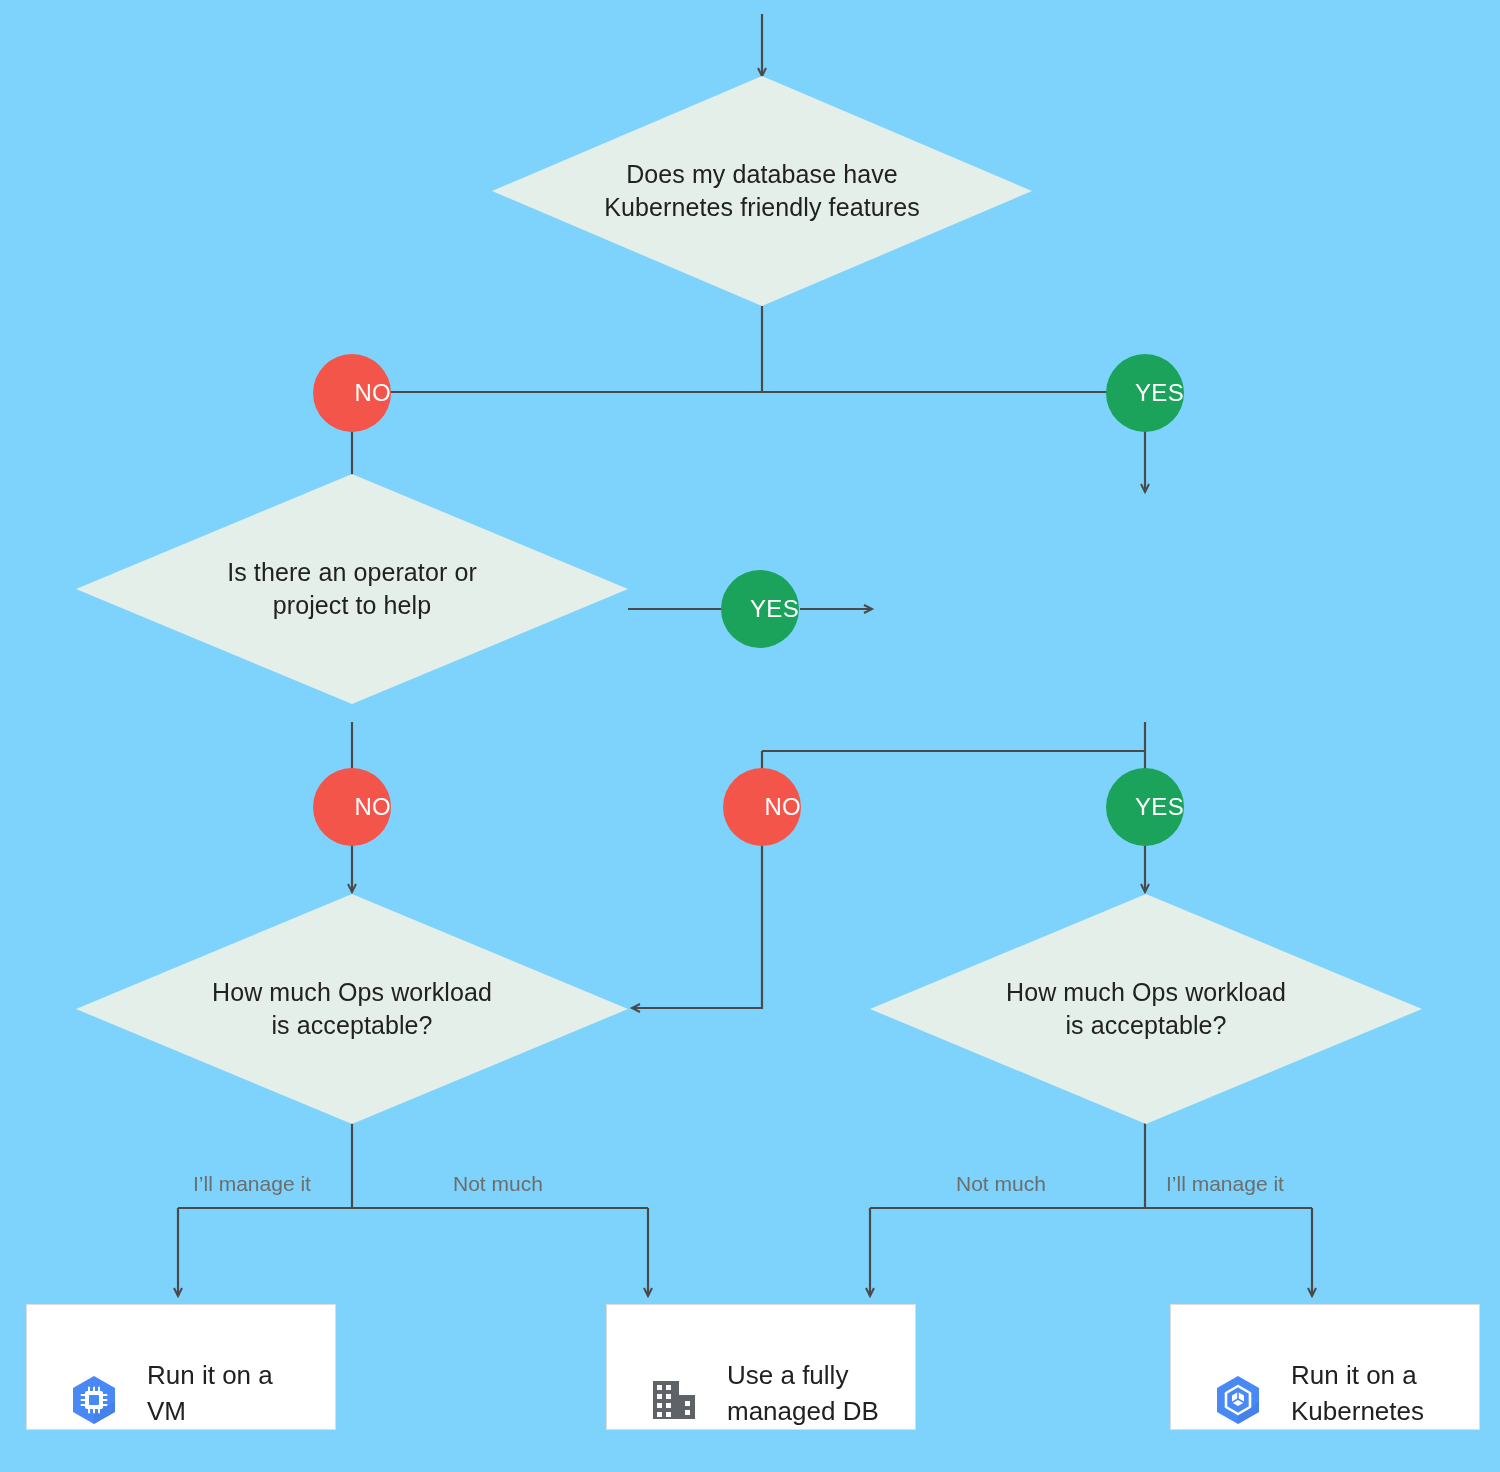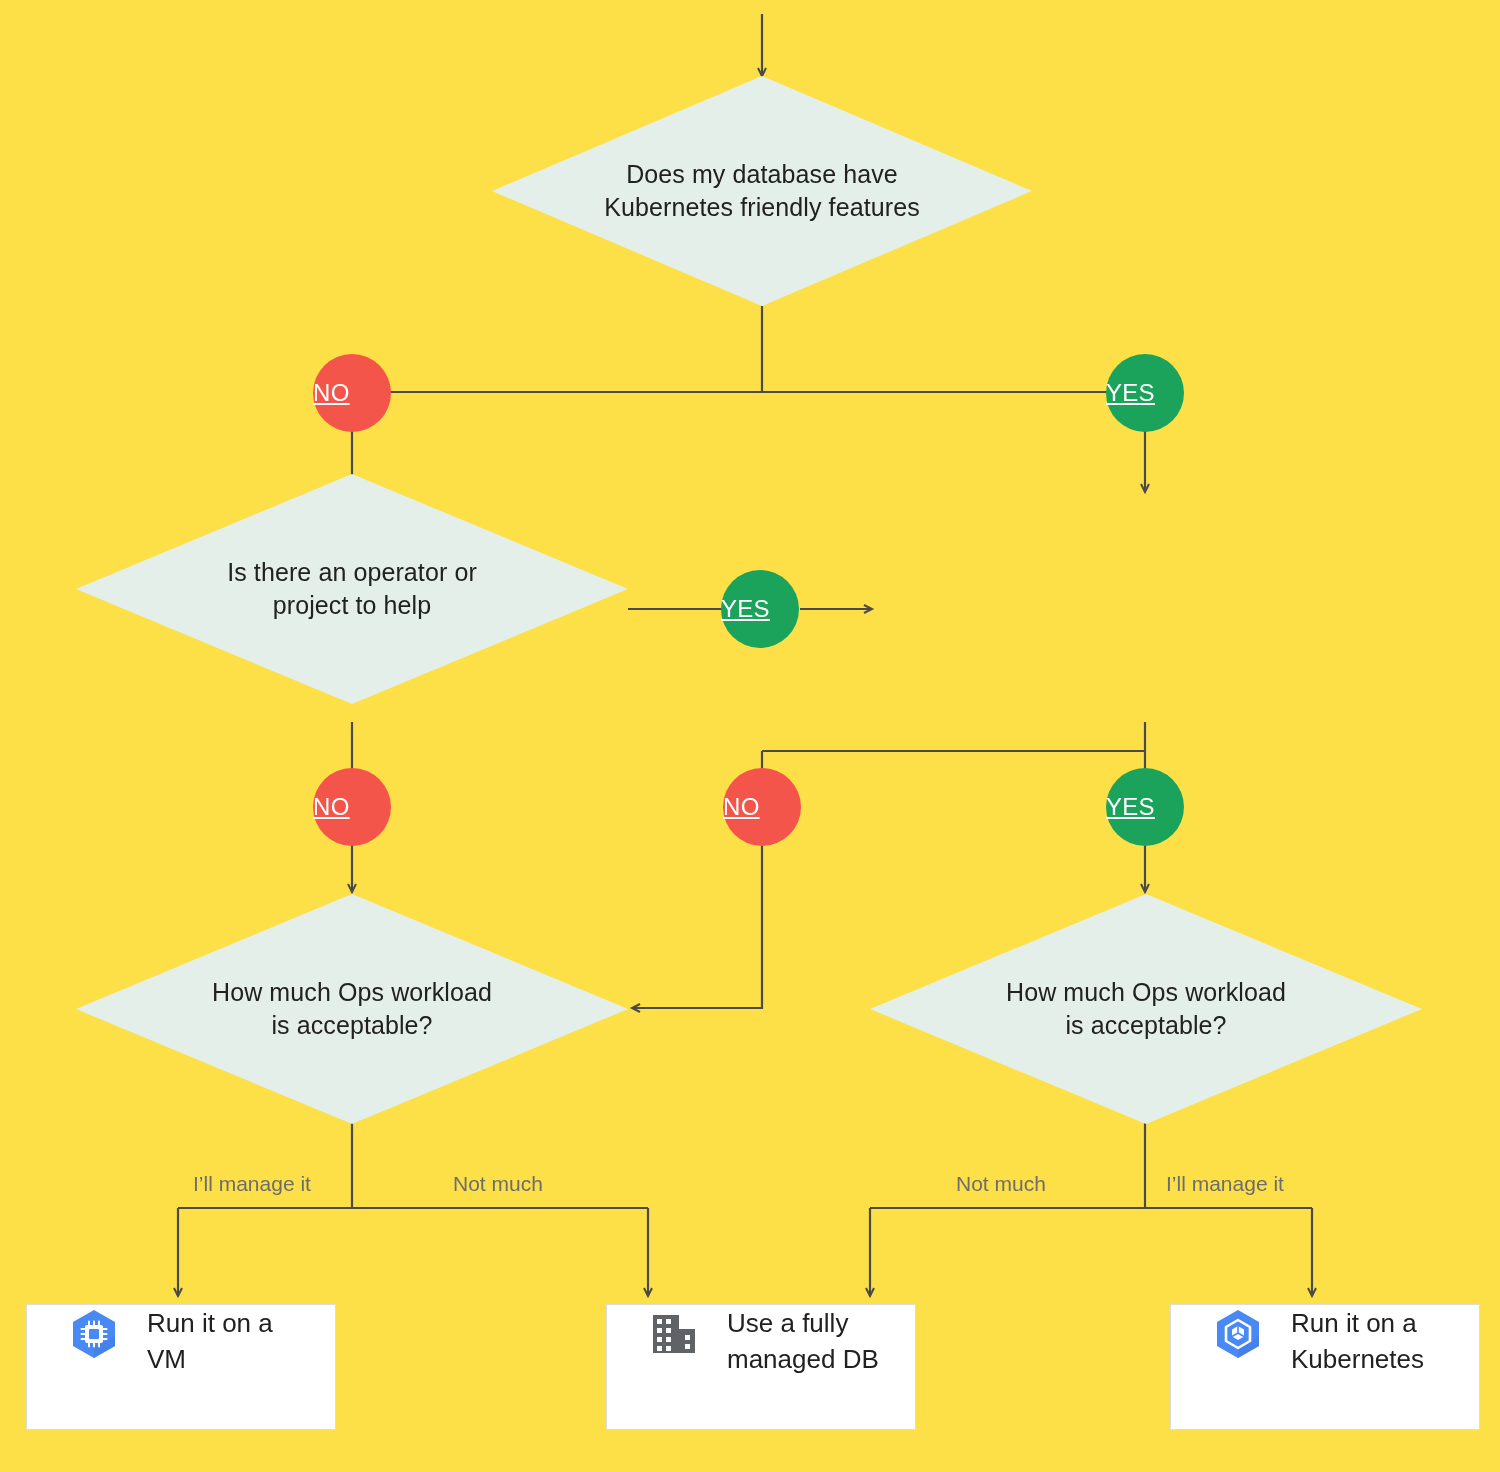--- a/index.html
+++ b/index.html
@@ -10,21 +10,21 @@
   body {
     font-family: "Liberation Sans", sans-serif;
     width: 1500px;
     height: 1472px;
     overflow: hidden;
   }
   #flow-root {
     position: relative;
     width: 1500px;
     height: 1472px;
-    background: #fde047;
+    background: #7dd3fc;
   }
   svg.edges {
     position: absolute;
     left: 0;
     top: 0;
     width: 1500px;
     height: 1472px;
     pointer-events: none;
   }
   .diamond {
@@ -51,42 +51,41 @@
     position: relative;
     z-index: 2;
     width: 78%;
     white-space: pre-line;
   }
   .pill {
     position: absolute;
     border-radius: 50%;
     display: flex;
     align-items: center;
-    justify-content: flex-start;
+    justify-content: flex-end;
     color: #ffffff;
     font-size: 24px;
     letter-spacing: 0.3px;
     z-index: 5;
-    text-decoration: underline;
   }
   .pill.no  { background: #f4554a; }
   .pill.yes { background: #1ba35b; }
   .edge-label {
     position: absolute;
     color: #6d6d6d;
     font-size: 21px;
     white-space: nowrap;
     z-index: 4;
   }
   .result-box {
     position: absolute;
     background: #ffffff;
     border: 1px solid #dadce0;
     display: flex;
-    align-items: flex-start;
+    align-items: flex-end;
     z-index: 3;
   }
   .result-box .ricon {
     flex: 0 0 auto;
     margin-left: 38px;
     margin-right: 24px;
     width: 58px;
     height: 58px;
     display: flex;
     align-items: center;

